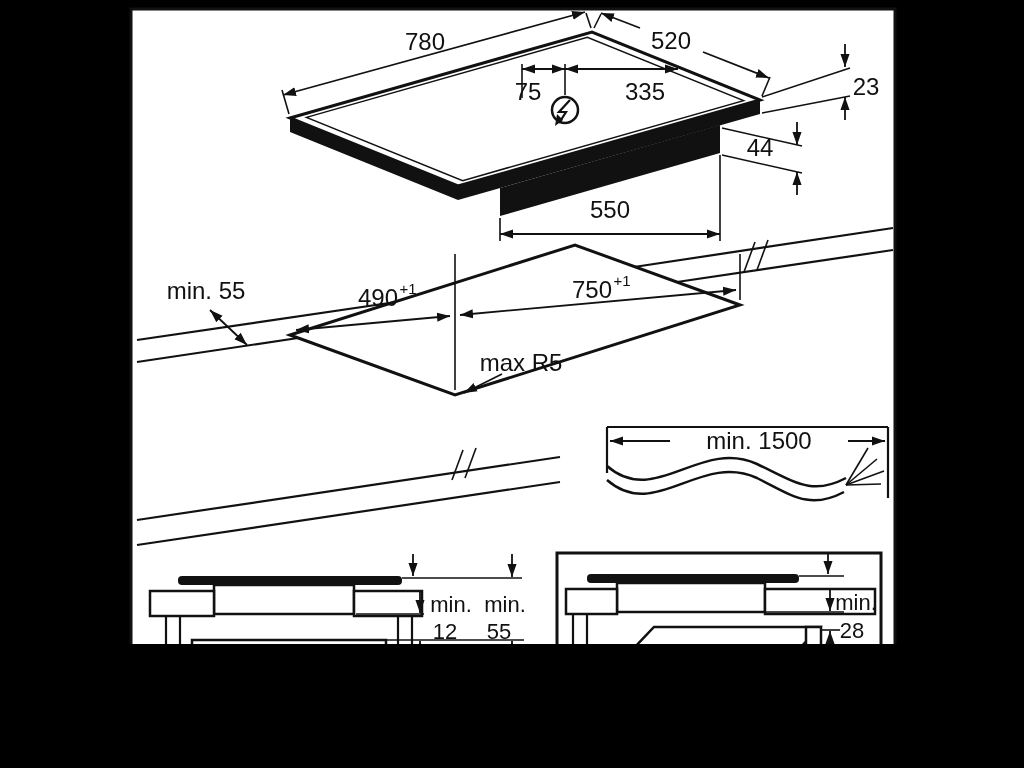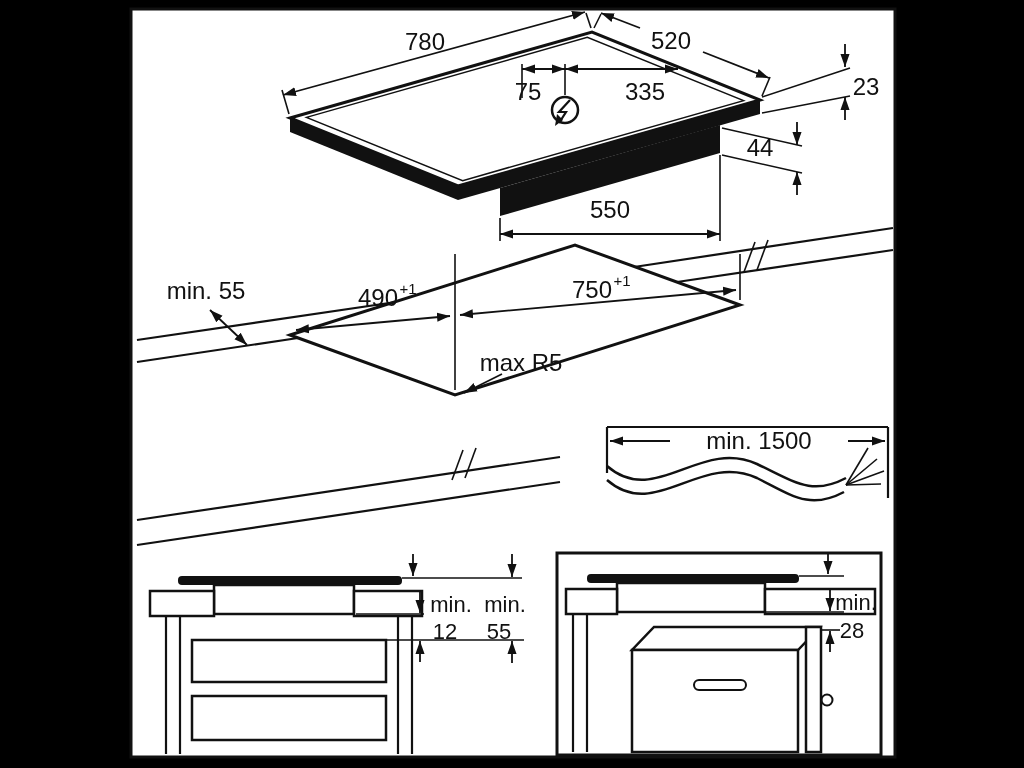--- a/index.html
+++ b/index.html
@@ -1,16 +1,16 @@
 <!DOCTYPE html>
 <html><head>
 <meta charset="utf-8">
 <style>
   html,body{margin:0;padding:0;background:#000;}
-  .stage{position:relative;width:1024px;height:768px;background:#000;overflow:hidden;
+  .stage{position:relative;width:1024px;height:644px;background:#000;overflow:hidden;
          font-family:"Liberation Sans", sans-serif;}
   svg{display:block;}
   svg text{font-family:"Liberation Sans", sans-serif;fill:#111;text-anchor:middle;}
   .t24{font-size:24px;}
   .t22{font-size:22px;}
   .t15{font-size:15px;}
   .ln{stroke:#111;fill:none;}
   .w3{stroke-width:3;}
   .w25{stroke-width:2.5;}
   .w22{stroke-width:2.2;}

